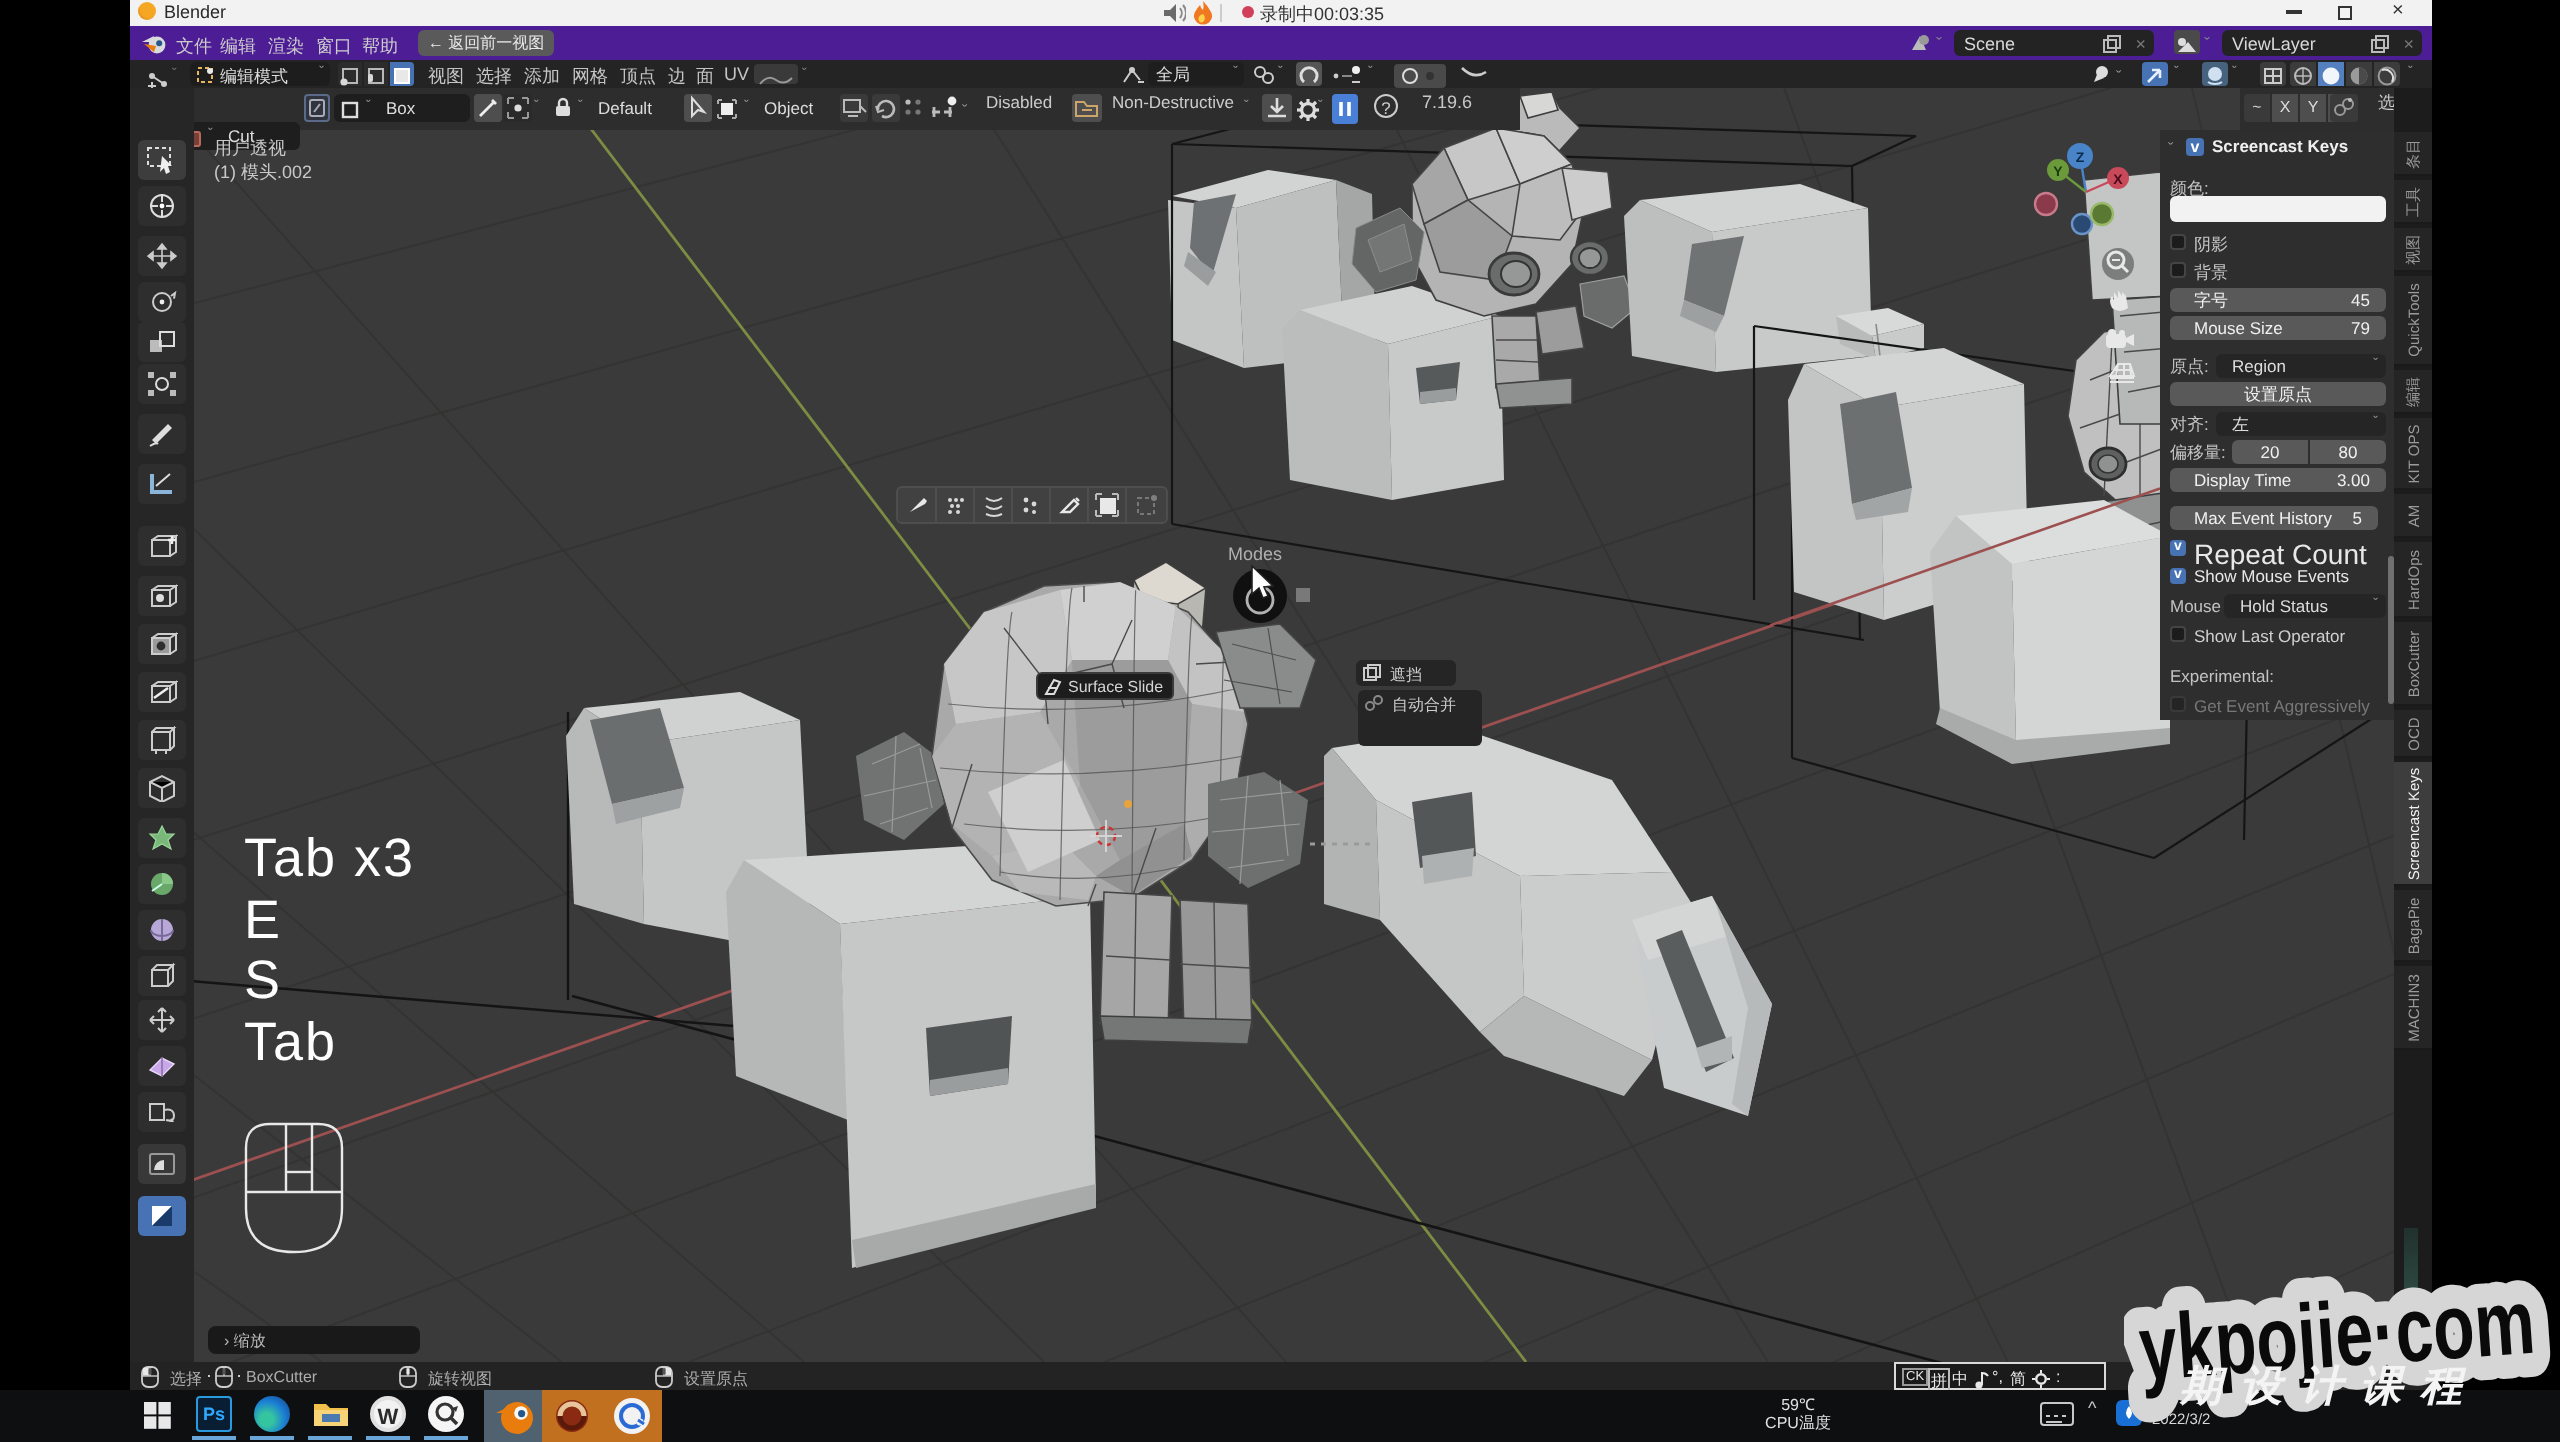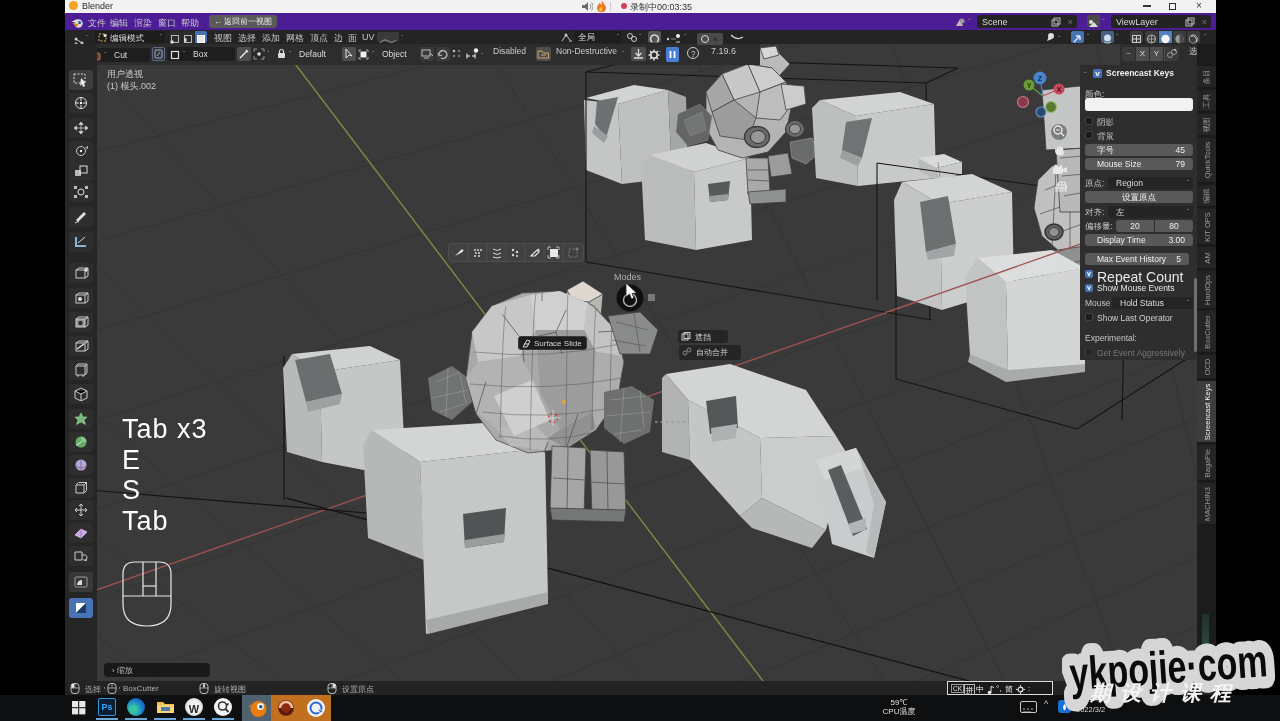--- a/index.html
+++ b/index.html
@@ -383,21 +383,21 @@
         <circle cx="6.5" cy="6" r="4.2" fill="#9a9a9a"></circle>
         <path d="M6.5 1.8 a4.2 4.2 0 0 1 0 8.4 Z" fill="#4a4a4a"></path>
       </svg></span>
 <span class="abs" style="left:141px;top:0;width:13px;height:12px;background:#3c3c3c;border-radius:0 2px 2px 0;"><svg width="13" height="12">
         <circle cx="6.5" cy="6" r="4.2" fill="#3c3c3c" stroke="#999"></circle>
         <path d="M4 3 a4.2 4.2 0 0 1 5 6" fill="none" stroke="#ddd"></path>
       </svg></span>
 <span class="abs" style="left:158px;top:2px;color:#999;font-size:7px;">ˇ</span>
 </div>
 <div class="abs" style="left:65px;top:44px;width:1151px;height:21px;font-size:8.5px;color:#ddd;">
-<span class="abs" style="left:23px;top:4px;width:62px;height:14px;background:#1e1e1e;border-radius:3px;">
+<span class="abs" style="left:23px;top:17px;width:62px;height:14px;background:#1e1e1e;border-radius:3px;">
 <svg style="position:absolute;left:3px;top:2.5px" width="10" height="10">
         <rect x="1" y="2" width="8" height="7" rx="1" fill="#7a4038" stroke="#b86a5a"></rect>
         <circle cx="4" cy="5" r="2" fill="#3a2a26"></circle>
       </svg>
 <i style="position:absolute;left:16px;top:3px;font-style:normal;color:#999;font-size:7px;">ˇ</i>
 <i style="position:absolute;left:26px;top:1.5px;font-style:normal;">Cut</i>
     </span>
 <span class="abs" style="left:87px;top:3px;width:13px;height:14px;background:#30343c;border:1px solid #5a6a8a;border-radius:2px;"><svg width="11" height="12">
         <rect x="2" y="2" width="7" height="8" rx="1" fill="none" stroke="#aab"></rect>
         <path d="M4 8 L7 4" stroke="#aab"></path>
@@ -653,21 +653,21 @@
     </svg>
 <span style="position:absolute;left:15px;top:1.5px;">Surface Slide</span>
   </div>
 <div class="abs" style="left:678px;top:330px;width:50px;height:13px;background:#252525;border-radius:3px;color:#cdcdcd;font-size:8px;">
 <svg style="position:absolute;left:3px;top:2px" width="10" height="9">
       <rect x="1" y="2" width="6" height="6" fill="none" stroke="#ccc"></rect>
       <rect x="3" y="0.5" width="6" height="6" fill="none" stroke="#ccc"></rect>
     </svg>
 <span style="position:absolute;left:17px;top:1.5px;">遮挡</span>
   </div>
-<div class="abs" style="left:679px;top:345px;width:62px;height:15px;background:#252525;border-radius:3px;color:#cdcdcd;font-size:8px;">
+<div class="abs" style="left:679px;top:345px;width:62px;height:28px;background:#252525;border-radius:3px;color:#cdcdcd;font-size:8px;">
 <svg style="position:absolute;left:3px;top:2px" width="10" height="9" opacity="0.6">
       <circle cx="3" cy="6" r="2" fill="none" stroke="#ccc"></circle>
       <circle cx="7" cy="3" r="2" fill="none" stroke="#ccc"></circle>
     </svg>
 <span style="position:absolute;left:17px;top:1.5px;">自动合并</span>
   </div>
 <svg class="abs" style="left:1013px;top:68px" width="60" height="130">
 <g stroke-width="1.2">
 <line x1="30" y1="28" x2="27" y2="10" stroke="#4a84c8"></line>
       <line x1="30" y1="28" x2="16" y2="17" stroke="#6a9a3a"></line>

